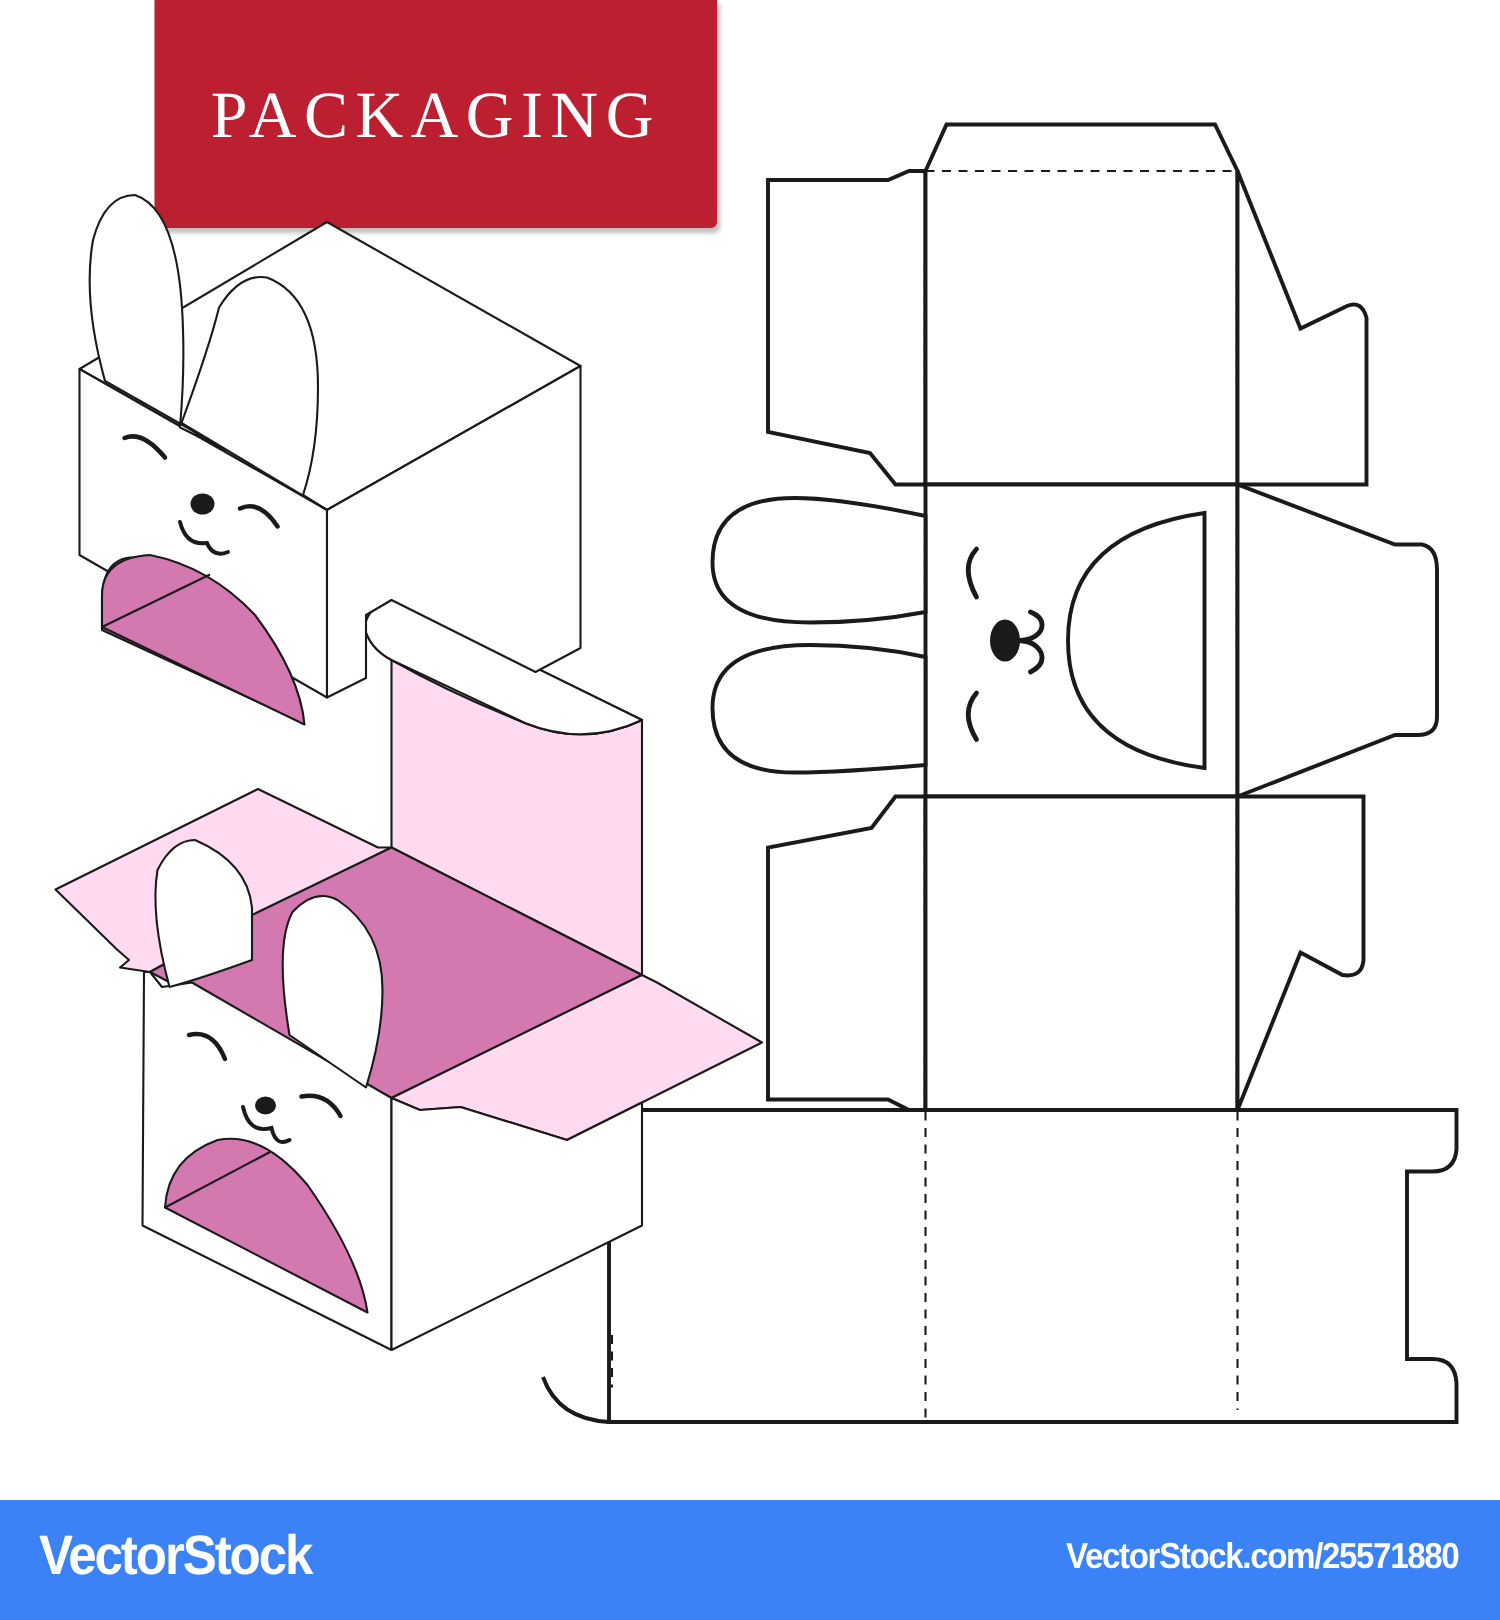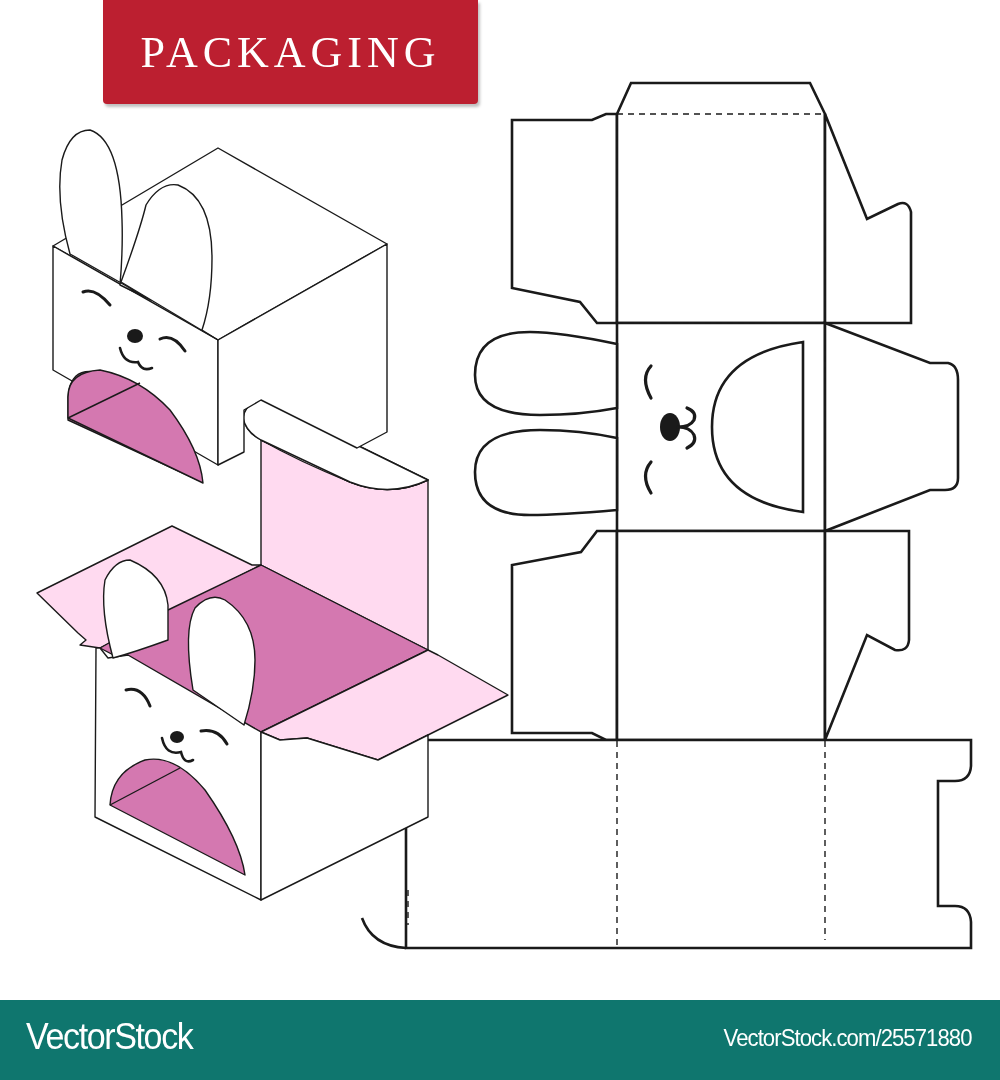--- a/index.html
+++ b/index.html
@@ -1,20 +1,20 @@
 <!DOCTYPE html>
 <html><head>
 <meta charset="utf-8">
 <style>
   html,body{margin:0;padding:0;background:#ffffff;}
   body{width:1000px;height:1080px;position:relative;overflow:hidden;font-family:"Liberation Sans",sans-serif;}
-  .title-banner{position:absolute;left:103px;top:0;width:375px;height:104px;background:#bc1f30;border-radius:0 0 4px 4px;box-shadow:2px 3px 3px rgba(0,0,0,0.25);display:flex;align-items:center;justify-content:center;}
+  .title-banner{position:absolute;left:103px;top:0;width:375px;height:152px;background:#bc1f30;border-radius:0 0 4px 4px;box-shadow:2px 3px 3px rgba(0,0,0,0.25);display:flex;align-items:center;justify-content:center;}
   .title-text{color:#ffffff;font-family:"Liberation Serif","DejaVu Serif",serif;font-size:44px;letter-spacing:5px;margin-top:0px;}
   svg.art{position:absolute;left:0;top:0;width:1000px;height:1000px;}
-  .footer{position:absolute;left:0;top:1000px;width:1000px;height:80px;background:#0f766e;}
+  .footer{position:absolute;left:0;top:1000px;width:1000px;height:80px;background:#3b82f6;font-weight:bold;}
   .brand{position:absolute;left:26px;top:16px;color:#ffffff;font-size:37px;letter-spacing:-1.5px;font-family:"Liberation Sans",sans-serif;transform:scaleX(0.92);transform-origin:left center;}
   .ref{position:absolute;right:28px;top:24px;color:#ffffff;font-size:24px;letter-spacing:-1px;font-family:"Liberation Sans",sans-serif;transform:scaleX(0.92);transform-origin:right center;}
   .cut{fill:#ffffff;stroke:#1a1a1a;stroke-width:2.6;stroke-linejoin:miter;}
   .fold{fill:none;stroke:#1a1a1a;stroke-width:1.4;stroke-dasharray:6 5;}
   .thin{stroke:#1a1a1a;stroke-width:1.4;stroke-linejoin:round;}
 </style>
 </head>
 <body>
 
 <div class="title-banner">

